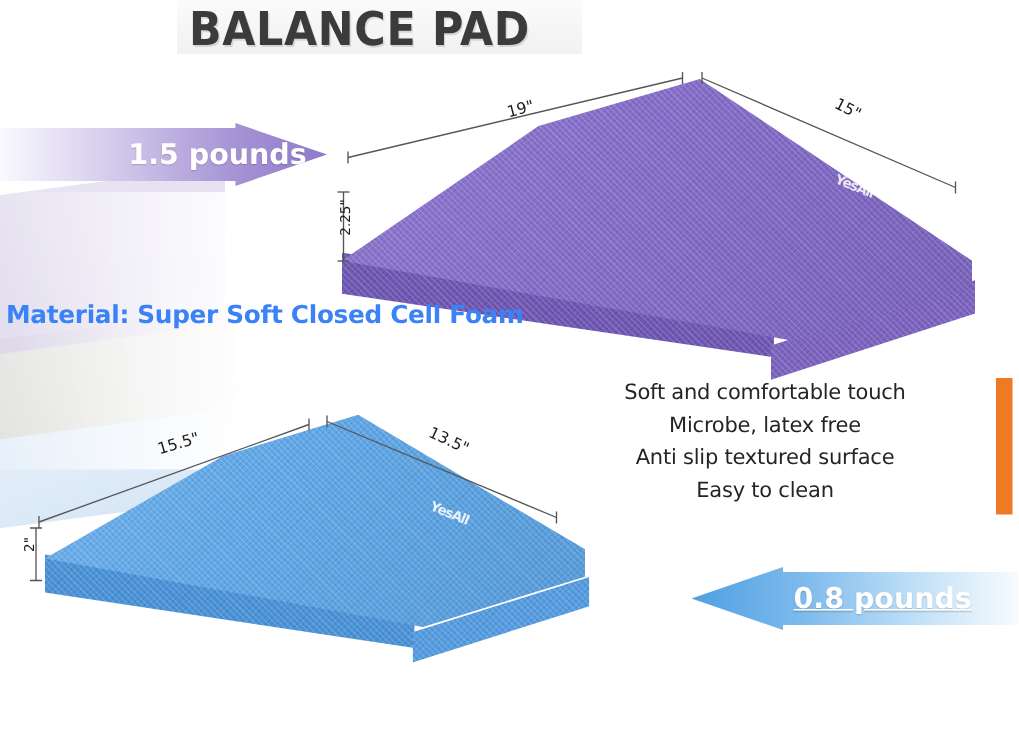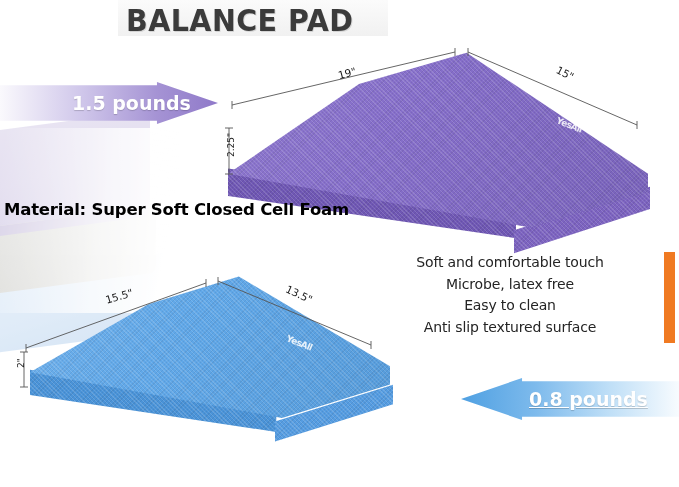--- a/index.html
+++ b/index.html
@@ -92,21 +92,21 @@
     font-size: 19px;
   }
   .arrow-purple {
     left: 0px;
     top: 82px;
     width: 218px;
     height: 42px;
     background: linear-gradient(90deg, rgba(235,231,246,0.25) 0%, #cfc6ea 38%, #a593d4 72%, #8f79c9 100%);
     -webkit-clip-path: polygon(0 8%, 72% 8%, 72% 0%, 100% 50%, 72% 100%, 72% 92%, 0 92%);
     clip-path: polygon(0 8%, 72% 8%, 72% 0%, 100% 50%, 72% 100%, 72% 92%, 0 92%);
-    justify-content: flex-start;
+    justify-content: center;
     padding-left: 72px;
     box-sizing: border-box;
   }
   .arrow-blue {
     left: 461px;
     top: 378px;
     width: 218px;
     height: 42px;
     background: linear-gradient(270deg, rgba(225,240,252,0.25) 0%, #bfdff7 32%, #7dbaec 66%, #4fa0e2 100%);
     -webkit-clip-path: polygon(100% 8%, 28% 8%, 28% 0%, 0% 50%, 28% 100%, 28% 92%, 100% 92%);
@@ -122,21 +122,21 @@
   }
 
   
   .material-text {
     position: absolute;
     left: 4px;
     top: 200px;
     font-family: "DejaVu Sans", sans-serif;
     font-weight: bold;
     font-size: 16.5px;
-    color: #000000;
+    color: #3b82f6;
     white-space: nowrap;
     letter-spacing: -0.2px;
   }
 
   
   .features {
     position: absolute;
     right: 19px;
     top: 252px;
     width: 300px;
@@ -325,19 +325,19 @@
   </div>
   <div class="arrow-badge arrow-blue">
     <span class="arrow-label">0.8 pounds</span>
   </div>
 
   <div class="material-text">Material: Super Soft Closed Cell Foam</div>
 
   <div class="features">
     <div class="feature-item">Soft and comfortable touch</div>
     <div class="feature-item">Microbe, latex free</div>
+    <div class="feature-item">Anti slip textured surface</div>
     <div class="feature-item">Easy to clean</div>
-    <div class="feature-item">Anti slip textured surface</div>
   </div>
 
   <div class="orange-bar"></div>
 
 </div>
 
 </body></html>

